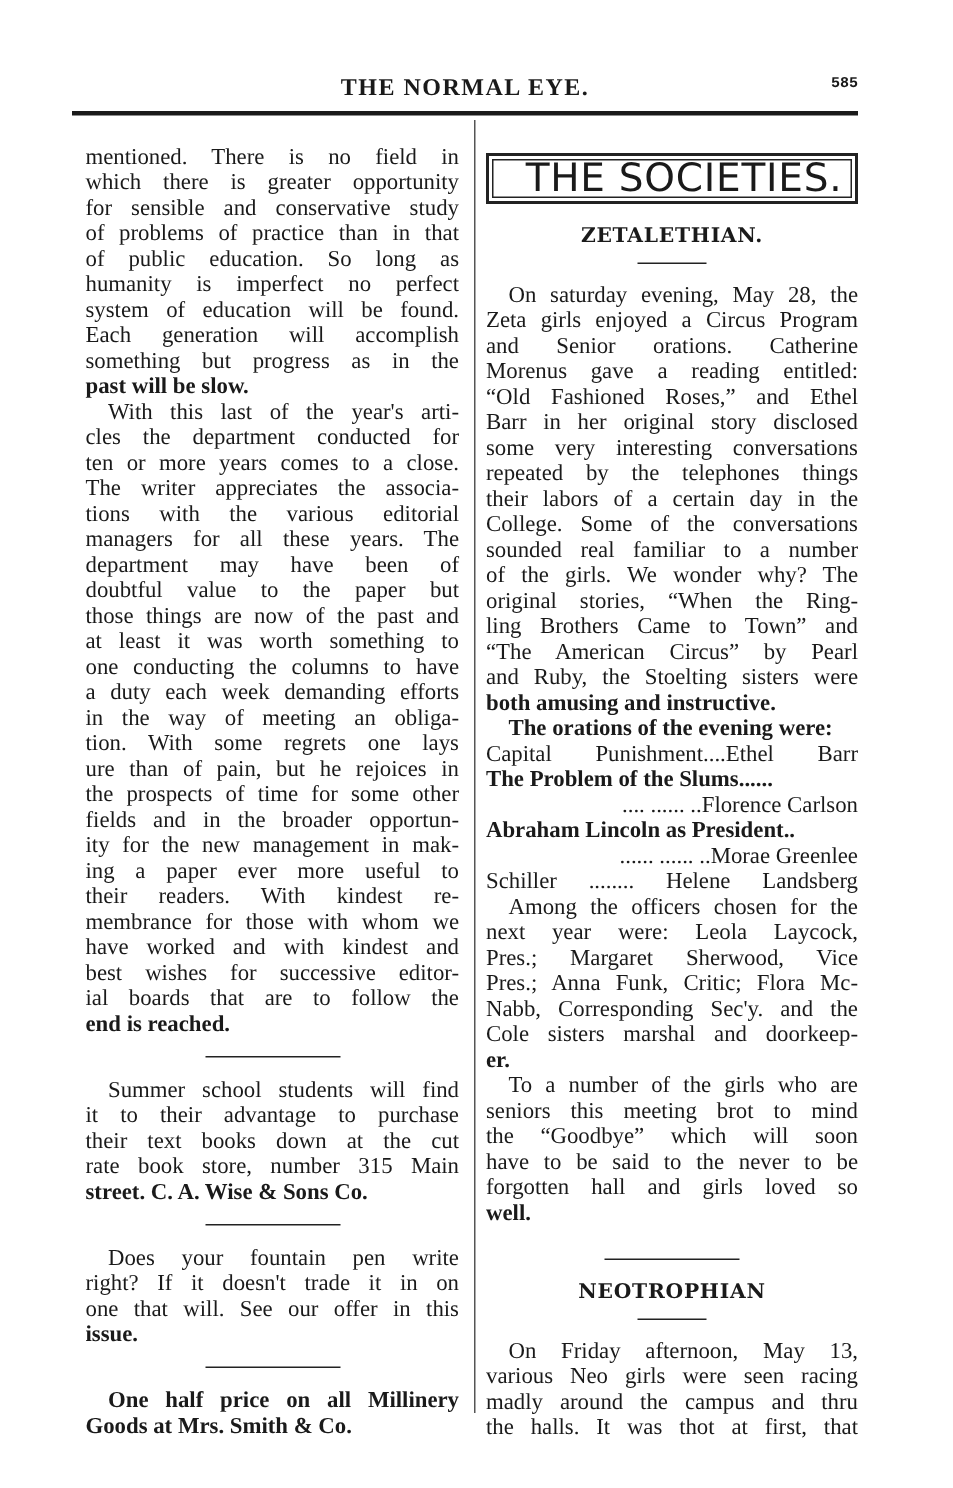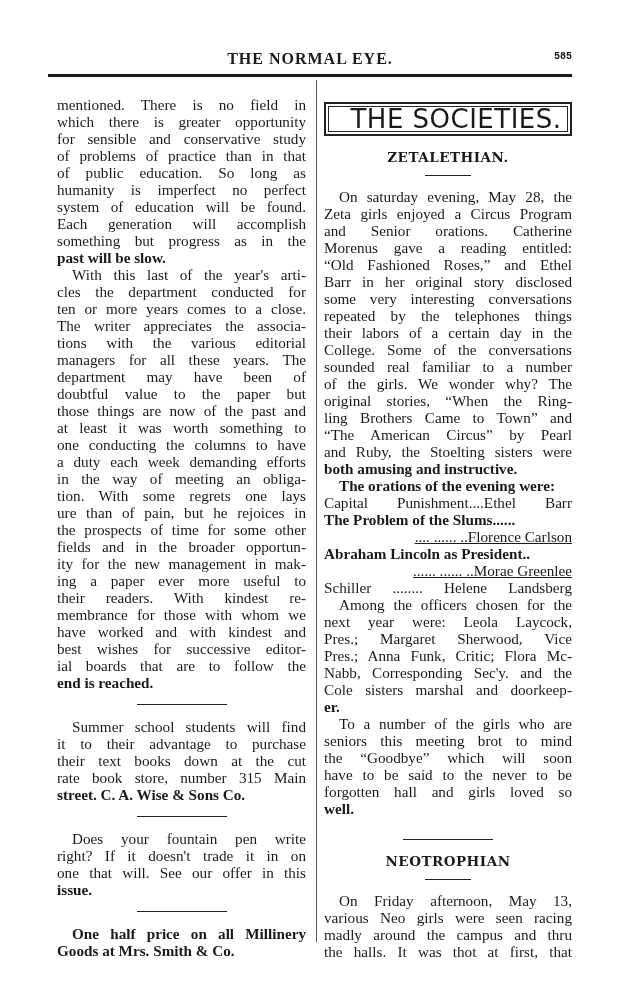--- a/index.html
+++ b/index.html
@@ -50,21 +50,21 @@
     .box-inner {
       border: 1px solid #222; text-align: center; padding: 4px 0 3px 16px;
       font-family: "DejaVu Sans", sans-serif; font-size: 26px; letter-spacing: 0.5px;
       text-align-last: center;
     }
     .section-head {
       text-align: right; text-align-last: center; font-weight: bold;
       font-family: "DejaVu Serif", serif; font-size: 13.5px; letter-spacing: 0.5px;
       margin-top: 13px;
     }
-    .oration-name { text-align: right; text-align-last: right; text-decoration: underline; }
+    .oration-name { text-align: right; text-align-last: right; }
     .ad-bold { font-weight: bold; font-family: "Liberation Serif", serif; }
   </style>
 </head>
 <body>
 
 <div class="header">
   <div class="header-title">THE NORMAL EYE.</div>
   <div class="page-num">585</div>
 </div>
 <div class="rule"></div>

